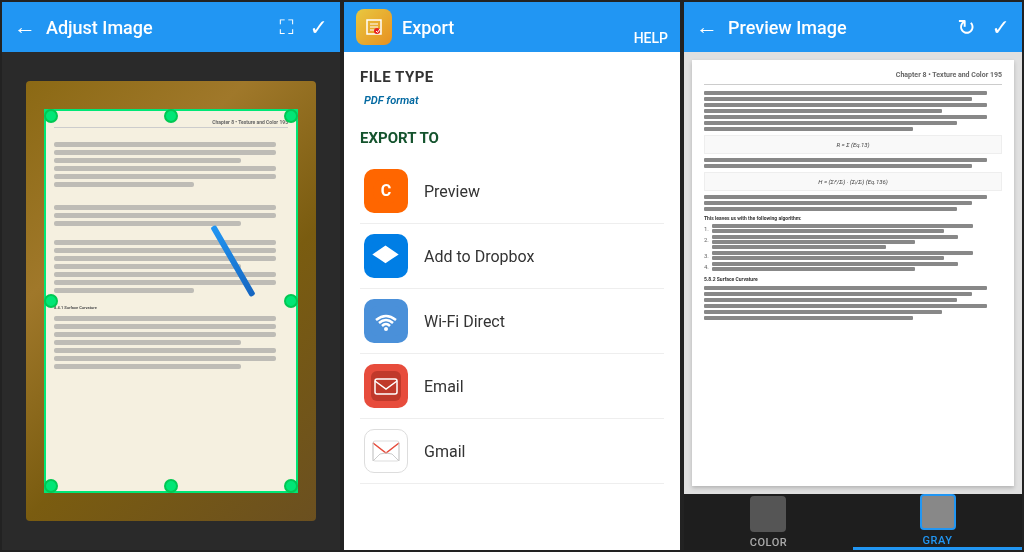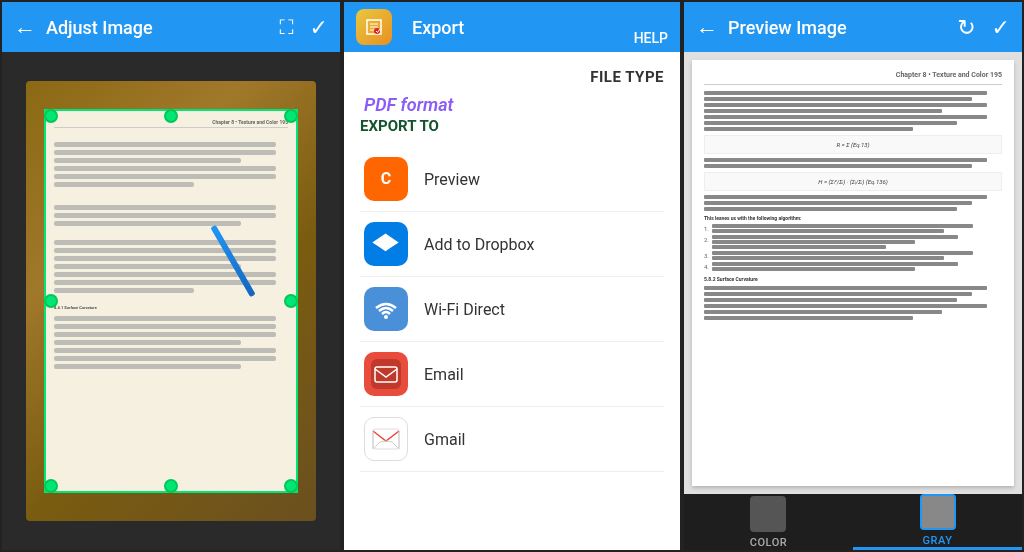--- a/index.html
+++ b/index.html
@@ -72,21 +72,20 @@
 
     
     .export-header {
       background: #2196f3;
       padding: 0 12px;
       height: 50px;
       display: flex;
       align-items: center;
       justify-content: space-between;
       flex-shrink: 0;
-      gap: 10px;
     }
 
     .export-title {
       color: #fff;
       font-size: 18px;
       font-weight: 500;
       flex: 1;
       margin-left: 10px;
     }
 
@@ -184,29 +183,28 @@
       overflow-y: auto;
       padding: 16px;
     }
 
     .section-label {
       font-size: 15px;
       font-weight: 700;
       color: #333;
       margin-bottom: 8px;
       letter-spacing: 0.5px;
-      text-align: right;
     }
 
     .file-type-value {
-      font-size: 18px;
+      font-size: 11px;
       font-style: italic;
       font-weight: 600;
-      color: #8b5cf6;
-      margin-bottom: 2px;
+      color: #0369a1;
+      margin-bottom: 22px;
       padding-left: 4px;
     }
 
     .export-to-label {
       font-size: 15px;
       font-weight: 700;
       color: #14532d;
       margin-bottom: 12px;
     }
 

